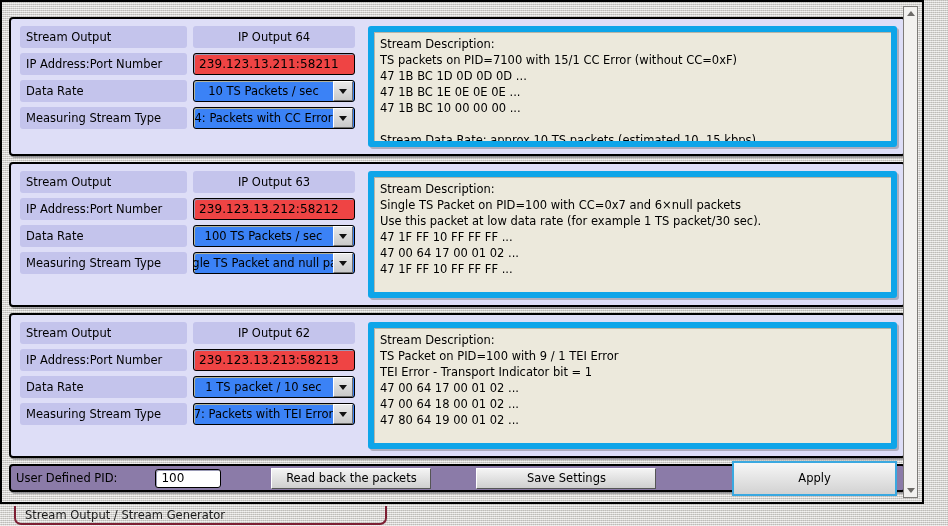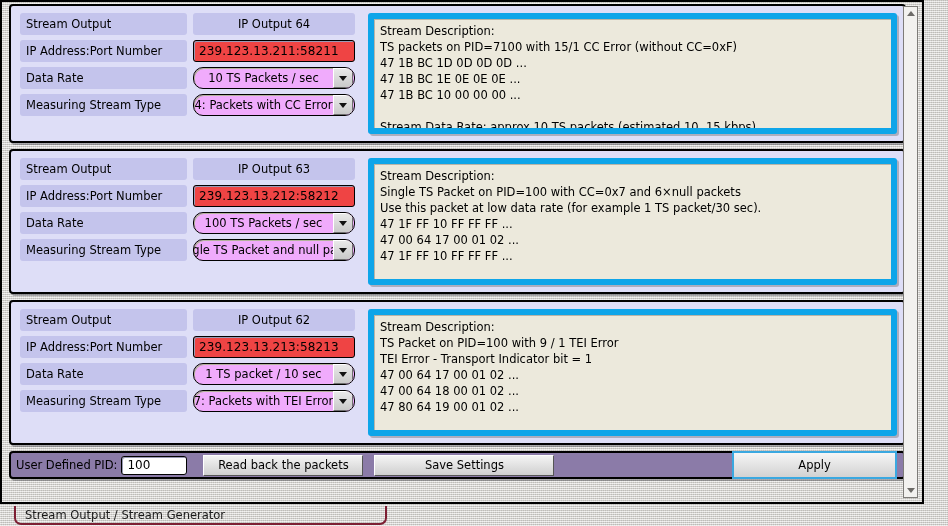--- a/index.html
+++ b/index.html
@@ -20,21 +20,21 @@
   }
   
   #window{
     position:absolute;left:0;top:0;width:924px;height:504px;
     border:2px solid #000;
     box-sizing:border-box;
     background:#d9d7d3;
     background-image:
       repeating-linear-gradient(0deg, rgba(255,255,255,.55) 0px, rgba(255,255,255,.55) 1px, rgba(140,138,134,.22) 1px, rgba(140,138,134,.22) 2px),
       repeating-linear-gradient(90deg, rgba(255,255,255,.30) 0px, rgba(255,255,255,.30) 1px, rgba(120,118,114,.14) 1px, rgba(120,118,114,.14) 2px);
-    padding:2px 0 0 7px;
+    padding:15px 0 0 7px;
   }
   #panels-area{position:relative;width:903px;}
 
   .panel{
     position:relative;
     width:897px;
     box-sizing:border-box;
     background:#dedef7;
     border:2px solid #000;
     border-radius:4px;
@@ -76,22 +76,22 @@
     border-radius:3px;
     display:flex;align-items:center;
     padding-left:5px;
     font-size:12px;
     letter-spacing:.1px;
     box-shadow:inset 1px 1px 0 #9a9ab5;
   }
   .combo{
     width:162px;box-sizing:border-box;
     border:1px solid #000;
-    border-radius:10px;
-    background:#f0abfc;
+    border-radius:3px;
+    background:#3b82f6;
     display:flex;align-items:center;
     overflow:hidden;
     box-shadow:inset 1px 1px 0 #b3b39c;
   }
   .combo .ctext{
     flex:1;min-width:0;
     display:flex;align-items:center;justify-content:center;
     white-space:nowrap;overflow:hidden;
     font-size:11.5px;
     padding:0 2px;
@@ -130,20 +130,21 @@
   #actionbar{
     position:relative;
     width:897px;height:28px;
     box-sizing:border-box;
     background:#8b7ba8;
     border:2px solid #000;
     border-radius:4px;
     display:flex;align-items:center;
     padding:0 5px;
     box-shadow:2px 2px 0 rgba(40,40,50,.35);
+    gap:34px;
   }
   #actionbar .pidlabel{font-size:11.5px;color:#000;margin-right:4px;white-space:nowrap;}
   .pidinput{
     width:66px;height:19px;box-sizing:border-box;
     background:#fff;border:1px solid #000;border-radius:3px;
     display:flex;align-items:center;padding-left:5px;
     font-size:12px;
     box-shadow:inset 1px 1px 0 #9a9ab5;
   }
   .btn{
@@ -151,21 +152,21 @@
     background:linear-gradient(#f4f4f4,#cfcfcf);
     border:1px solid #555;
     border-top-color:#fff;border-left-color:#fff;
     display:flex;align-items:center;justify-content:center;
     font-size:11.5px;color:#000;
     padding:0 8px;
   }
   .btn.readback{width:160px;margin-left:16px;}
   .btn.savesettings{width:180px;margin-left:11px;}
   .btn.apply{
-    width:165px;height:28px;margin-left:auto;margin-right:2px;
+    width:165px;height:35px;margin-left:auto;margin-right:2px;
     border:2px solid #3aa8e0;
     background:linear-gradient(#f6f6f6,#d2d2d2);
   }
 
   
   #vscroll{
     position:absolute;right:4px;top:4px;
     width:15px;height:492px;
     background:#f2f1ef;
     border:1px solid #7d7b78;

